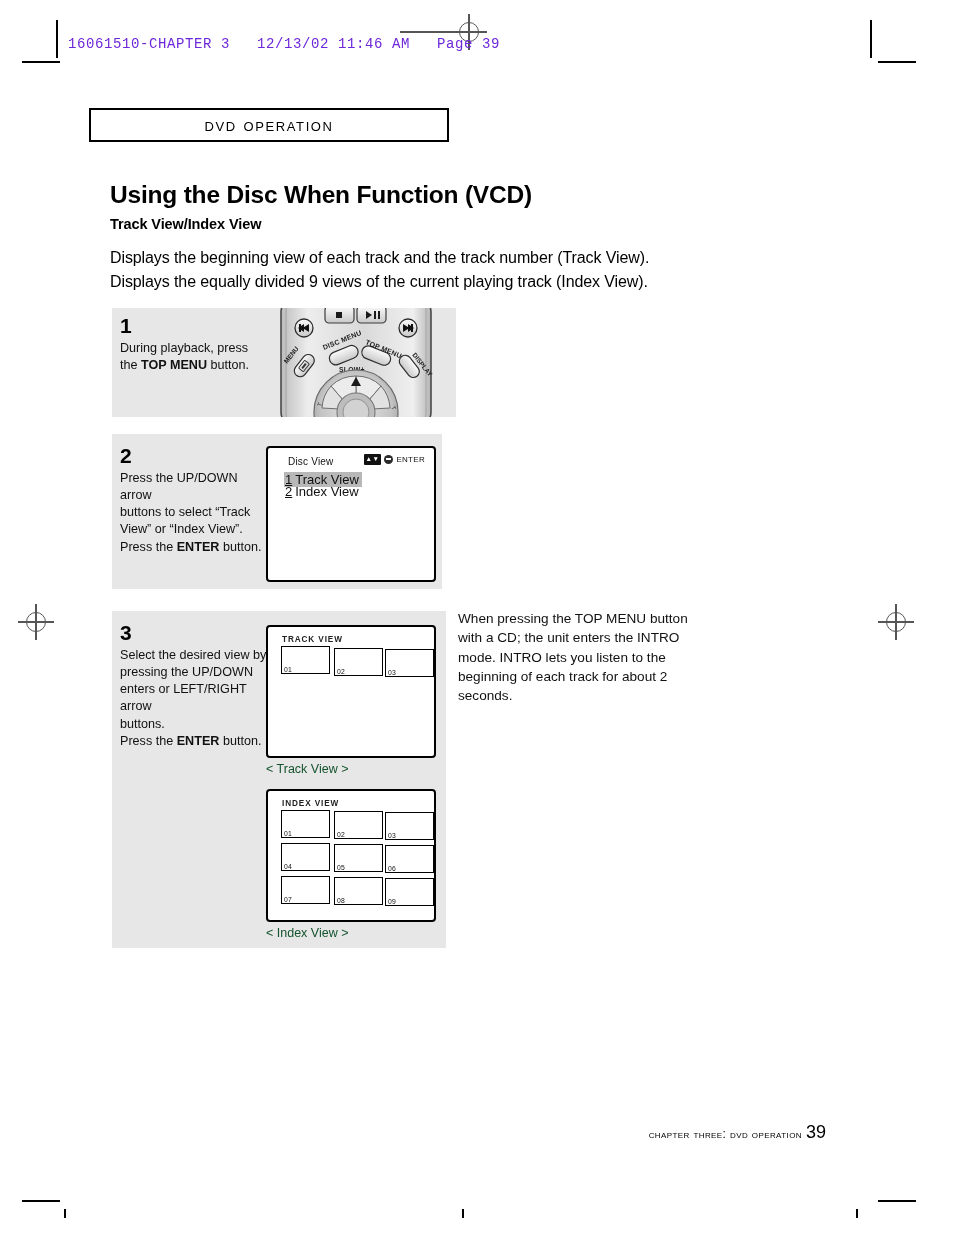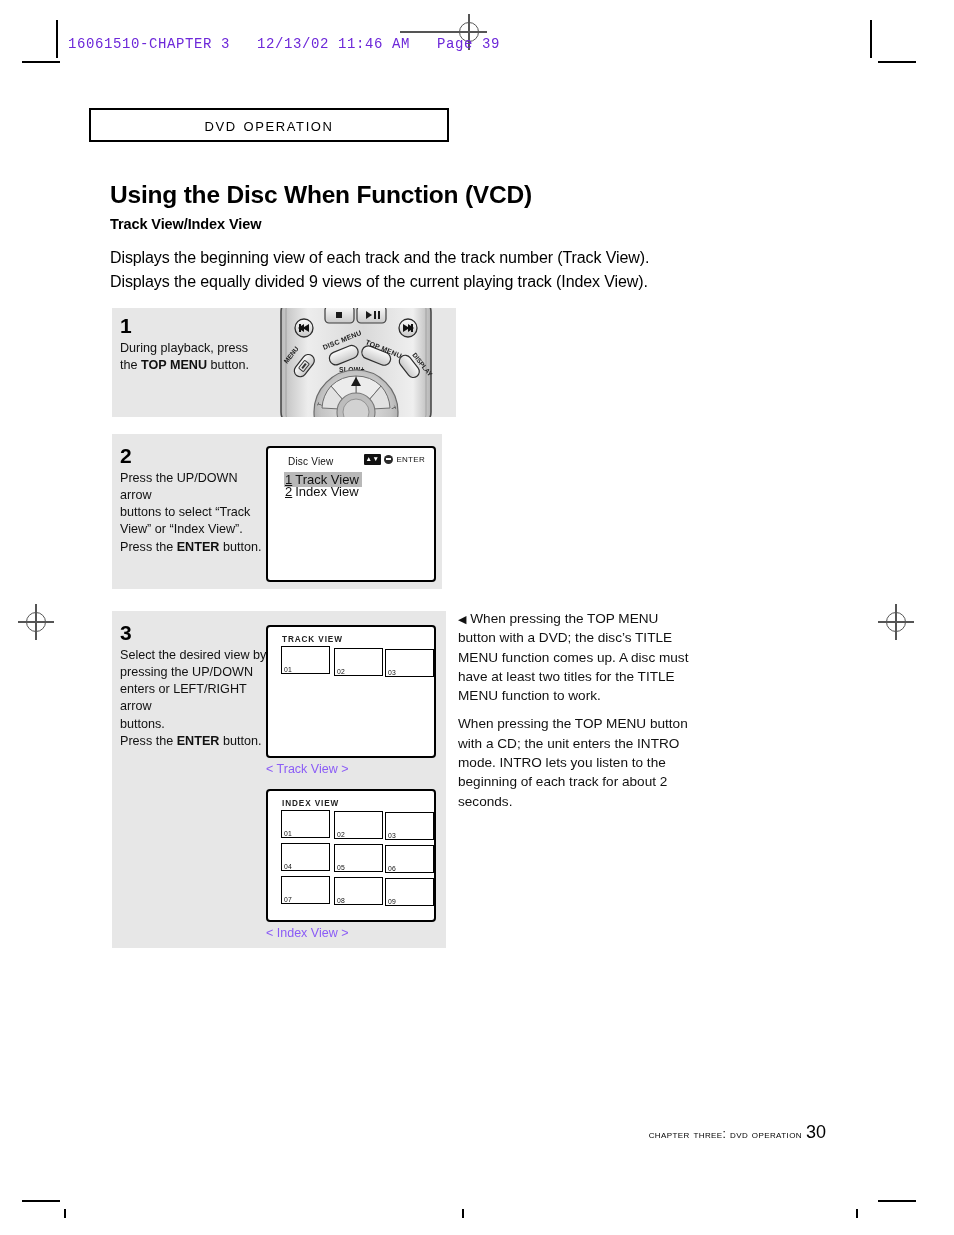--- a/index.html
+++ b/index.html
@@ -73,21 +73,21 @@
 
   .stepnum { position: absolute; font-size: 21px; font-weight: bold; }
   .steptext { position: absolute; font-size: 12.6px; line-height: 1.36; color: #111; }
   .steptext b { font-weight: bold; }
 
   
   .tv {
     position: absolute; background: #fff;
     border: 2.5px solid #000; border-radius: 4px;
   }
-  .tv-caption { position: absolute; font-size: 12.5px; color: #8b5cf6; }
+  .tv-caption { position: absolute; font-size: 12.5px; color: #14532d; }
 
   .screen-title {
     position: absolute; font-size: 8.2px; font-weight: bold;
     letter-spacing: 0.9px; color: #222;
   }
   .osd-title { position: absolute; font-size: 10px; color: #111; letter-spacing: 0.2px; }
 
   .osd-row { position: absolute; font-size: 13px; color: #111; white-space: nowrap; }
   .osd-row .num { text-decoration: underline; padding-right: 3px; }
   .osd-row.sel { background: #b8b8b8; padding: 0 3px 0 1px; }
@@ -353,22 +353,18 @@
   <div class="thumb" style="left:66px;top:86px;width:49px;height:28px;">
     <span>08</span>
   </div>
   <div class="thumb" style="left:117px;top:87px;width:49px;height:28px;">
     <span>09</span>
   </div>
 </div>
 <div class="tv-caption" style="left:266px;top:926px;">&lt; Index View &gt;</div>
 
 <div class="note">
-  <p>
-    <span class="arrow">◀</span>
-    <span>When pressing the TOP MENU button with a DVD; the disc’s TITLE MENU function comes up. A disc must have at least two titles for the TITLE MENU function to work.</span>
-  </p>
   <p>When pressing the TOP MENU button with a CD; the unit enters the INTRO mode. INTRO lets you listen to the beginning of each track for about 2 seconds.</p>
 </div>
 
 <div class="footer">
-  <span>Chapter Three: DVD Operation</span><span class="pg">30</span>
+  <span>Chapter Three: DVD Operation</span><span class="pg">39</span>
 </div>
 
 </body></html>

